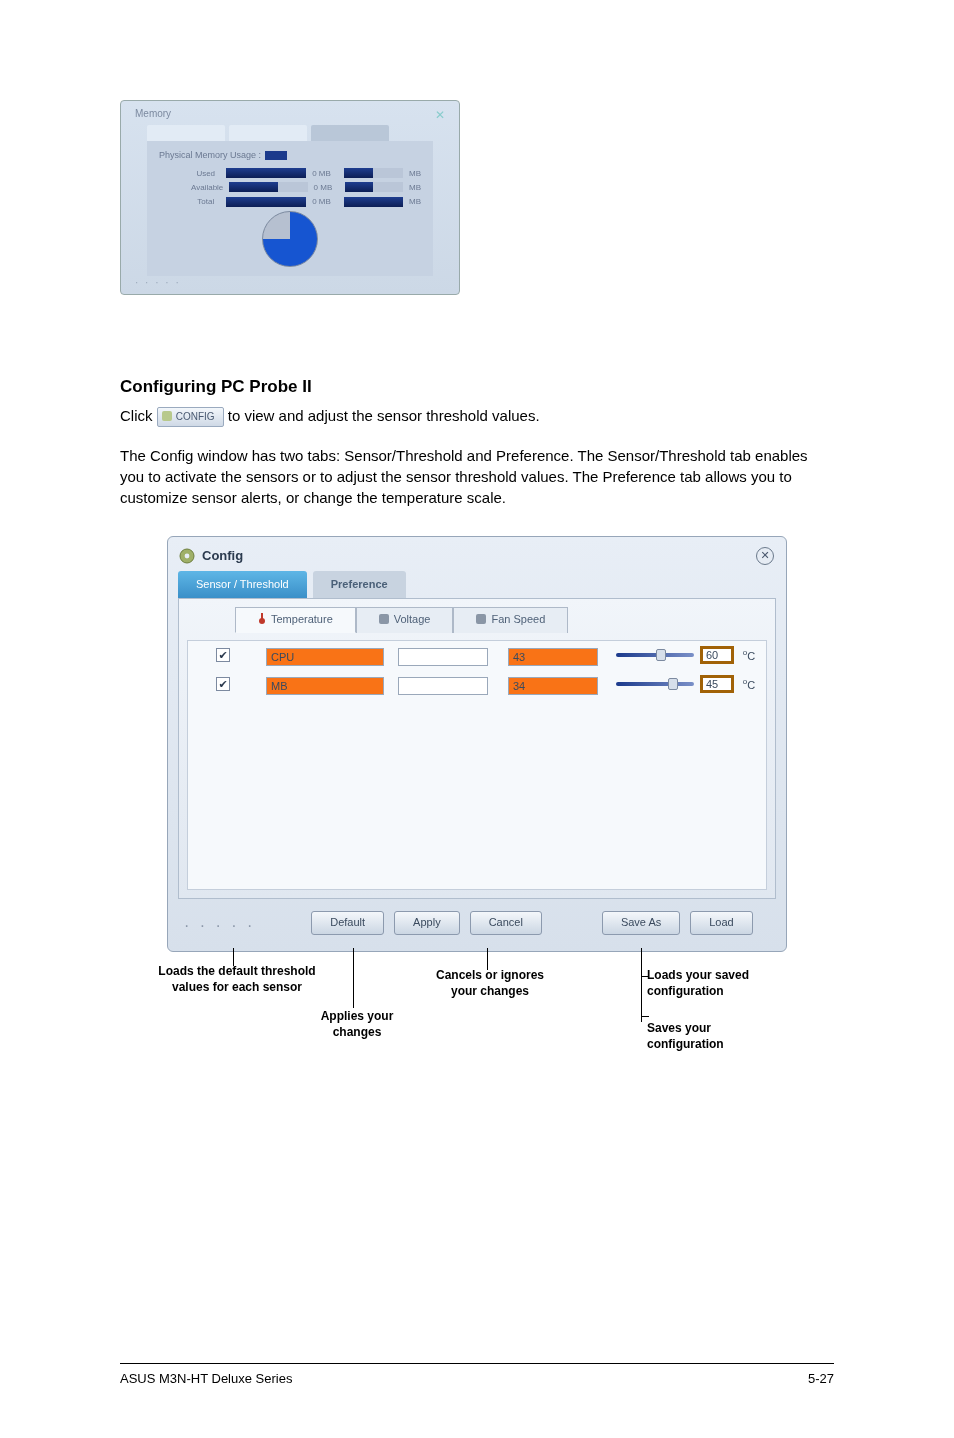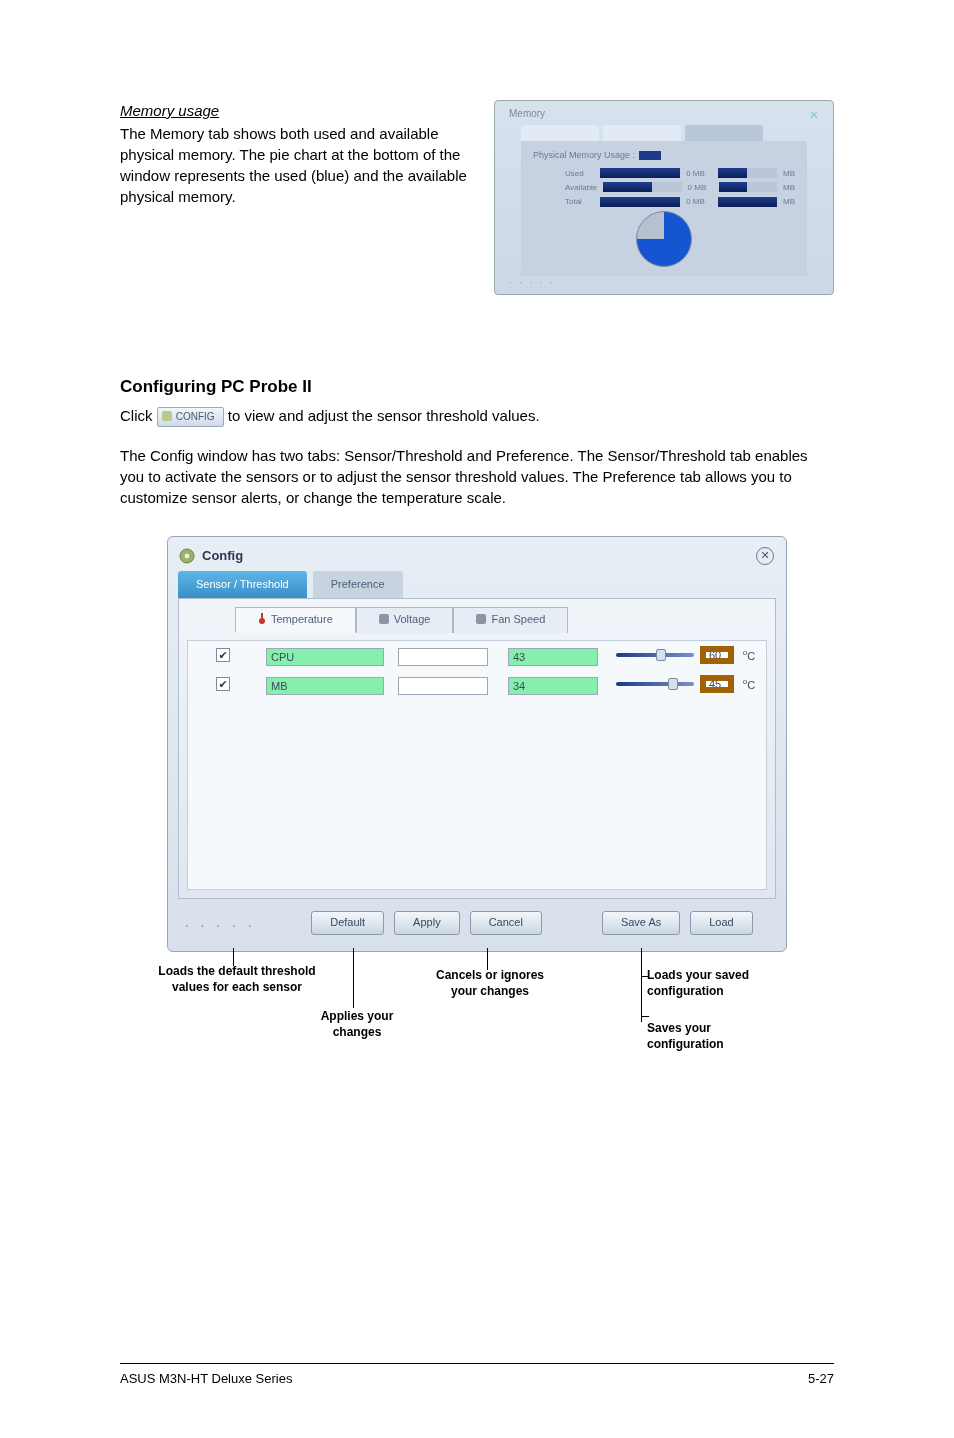--- a/index.html
+++ b/index.html
@@ -28,21 +28,21 @@
   }
   .memory-panel .title { position:absolute; top:6px; left:14px; font-size:10px; color:#7c8aa0;}
   .memory-panel .close { position:absolute; top:6px; right:14px; font-size:12px; color:#8cc;}
   .mp-tabs { position:absolute; top:24px; left:26px; display:flex; gap:4px; }
   .mp-tabs div { width:78px; height:16px; background:#e2ebf5; font-size:8px; border-radius:2px 2px 0 0;}
   .mp-tabs div.active { background:#b9c7d8; }
   .mp-body { position:absolute; top:40px; left:26px; right:26px; bottom:18px; background:#c6d2e2; padding:8px 12px 4px 12px;}
   .mp-body .hdr { font-size:9px; color:#6b7992; margin-bottom:6px;}
   .mp-body .hdr .pct { display:inline-block; width:22px; height:9px; background:#1b3a8c; vertical-align:middle; margin-left:4px;}
   .mp-row { display:flex; align-items:center; gap:6px; font-size:8px; color:#6b7992; margin:3px 0;}
-  .mp-row span.l { width:34px; text-align:left;margin-left:32px;}
+  .mp-row span.l { width:34px; text-align:center;margin-left:32px;}
   .mp-row .bar1 { width:92px; height:10px; background:linear-gradient(#1e3d8f,#0c1e55); position:relative;}
   .mp-row .bar1.short::after{content:"";position:absolute;right:0;top:0;bottom:0;width:30px;background:#bac6d8;}
   .mp-row span.m { width:30px;}
   .mp-row .bar2 { width:68px; height:10px; background:linear-gradient(#1e3d8f,#0c1e55); position:relative;}
   .mp-row .bar2.short::after{content:"";position:absolute;right:0;top:0;bottom:0;width:30px;background:#bac6d8;}
   .mp-row span.r { width:12px;}
   .pie { width:56px; height:56px; border-radius:50%; margin:4px auto 0 auto;
     background: conic-gradient(#1655d1 0deg 270deg, #b6c0d0 270deg 360deg);
     border:1px solid #7c8aa0;}
   .mp-dots{position:absolute;bottom:4px;left:14px;font-size:10px;color:#98a6b9;letter-spacing:2px;}
@@ -71,21 +71,21 @@
     position:relative;
   }
   .cw-title { display:flex; align-items:center; gap:6px; margin-bottom:6px;}
   .cw-title .gear{width:18px;height:18px;display:flex;align-items:center;justify-content:center;}
   .cw-title .gear svg{display:block;}
   .cw-title span { font-size:13px; font-weight:bold; color:#2b3a4e;}
   .cw-close { position:absolute; top:10px; right:12px; width:18px;height:18px; border:1px solid #6b7a8c; border-radius:50%; display:flex;align-items:center;justify-content:center;font-size:11px;color:#4a586e;background:#e6ecf4;}
   .cw-tabs1 { display:flex; gap:6px; margin-bottom:0;}
   .cw-tabs1 div { font-size:11px; padding:6px 18px; border-radius:3px 3px 0 0; }
   .cw-tabs1 .t1 { background:linear-gradient(#5eb6e6,#3a8fc8); color:#fff; }
-  .cw-tabs1 .t2 { background:#c8d3e0; color:#4a6078; }
+  .cw-tabs1 .t2 { background:#c8d3e0; color:#4a6078;font-weight:bold; }
   .cw-inner {
     background:linear-gradient(#f1f5fa,#e0e7f0);
     border:1px solid #b0bdcd;
     padding:8px;
   }
   .cw-tabs2 { display:flex; margin-bottom:8px;padding-left:48px;}
   .cw-tabs2 div { font-size:11px; padding:4px 22px; border:1px solid #aeb9c8; background:#e7edf4; color:#4f6178; border-bottom:none;}
   .cw-tabs2 div.active { background:#f6f9fc; border-bottom:1px solid #f6f9fc; position:relative; z-index:1;}
   .cw-tabs2 div.active .thermo{display:inline-block;width:8px;height:11px;margin-right:5px;vertical-align:-1px;position:relative;}
   .cw-tabs2 div.active .thermo::before{content:"";position:absolute;left:3px;top:0;width:2px;height:7px;background:#c0392b;}
@@ -100,28 +100,28 @@
   .cw-head div { font-size:11px; color:#51647c; padding:6px 4px; border-right:1px solid #d5deea;}
   .cw-head div:last-child{border-right:none;}
   .col-en{width:70px;text-align:center;}
   .col-sn{width:130px;padding-left:8px;}
   .col-nv{width:110px;text-align:center;}
   .col-cv{width:110px;text-align:center;}
   .col-th{flex:1;text-align:center;}
   .cw-row { padding:4px 0;}
   .cw-row .col-en{display:flex;justify-content:center;}
   .chk{width:14px;height:14px;border:1px solid #7c8aa0;background:#fff;display:flex;align-items:center;justify-content:center;font-size:11px;color:#2b3a4e;}
-  .txtbox{width:90%;height:18px;border:1px solid #9aa8ba;background:#86efac;font-size:11px;padding:1px 4px;color:#3a4a5e;}
+  .txtbox{width:90%;height:18px;border:1px solid #9aa8ba;background:#f97316;font-size:11px;padding:1px 4px;color:#3a4a5e;}
   .cw-row .col-sn .txtbox{width:118px;}
   .cw-row .col-nv .txtbox{width:90px;background:#fff;}
   .cw-row .col-cv .txtbox{width:90px;}
   .slider{display:flex;align-items:center;gap:6px;justify-content:center;}
   .slider .track{width:78px;height:4px;background:linear-gradient(90deg,#1b3a8c,#7a90c8);position:relative;border-radius:2px;}
   .slider .track .knob{position:absolute;top:-4px;width:10px;height:12px;background:#d6dfeb;border:1px solid #7c8aa0;border-radius:2px;}
-  .slider .numbox{width:34px;height:18px;border:6px solid #a16207;background:#fff;font-size:11px;padding:1px 3px;color:#3a4a5e;}
+  .slider .numbox{width:34px;height:18px;border:3px solid #a16207;background:#fff;font-size:11px;padding:1px 3px;color:#3a4a5e;}
   .slider .unit{font-size:11px;color:#3a4a5e;width:18px;}
   .slider .unit sup{font-size:8px;}
 
   .dots-row{color:#8c98aa;font-size:16px;letter-spacing:3px;margin-top:6px;padding-left:6px;}
   .win-btn{font-size:11px;color:#3a4a5e;padding:3px 18px;background:linear-gradient(#f4f7fb,#cbd6e3);border:1px solid #8c9aae;border-radius:3px;}
   .btn-group-left{display:flex;gap:10px;}
   .btn-group-right{display:flex;gap:10px;}
 
   
   .callouts{width:620px;margin:0 auto;position:relative;font-size:12px;font-weight:bold;}
@@ -138,24 +138,20 @@
   .ln.v4{left:474px;top:-16px;width:1px;height:74px;}
   .ln.h1{left:474px;top:12px;width:8px;height:1px;}
   .ln.h2{left:474px;top:52px;width:8px;height:1px;}
 
   .footer{position:absolute;bottom:50px;left:120px;right:120px;border-top:1px solid #000;padding-top:6px;font-size:13px;display:flex;justify-content:space-between;}
 </style>
 </head>
 <body>
 
 <div class="memory-section">
-  <div class="memory-text">
-    <h4>Memory usage</h4>
-    <p>The Memory tab shows both used and available physical memory. The pie chart at the bottom of the window represents the used (blue) and the available physical memory.</p>
-  </div>
   <div class="memory-panel">
     <div class="title">Memory</div>
     <div class="close">✕</div>
     <div class="mp-tabs">
       <div></div>
       <div></div>
       <div class="active"></div>
     </div>
     <div class="mp-body">
       <div class="hdr"><span>Physical Memory Usage :</span><span class="pct"></span></div>

